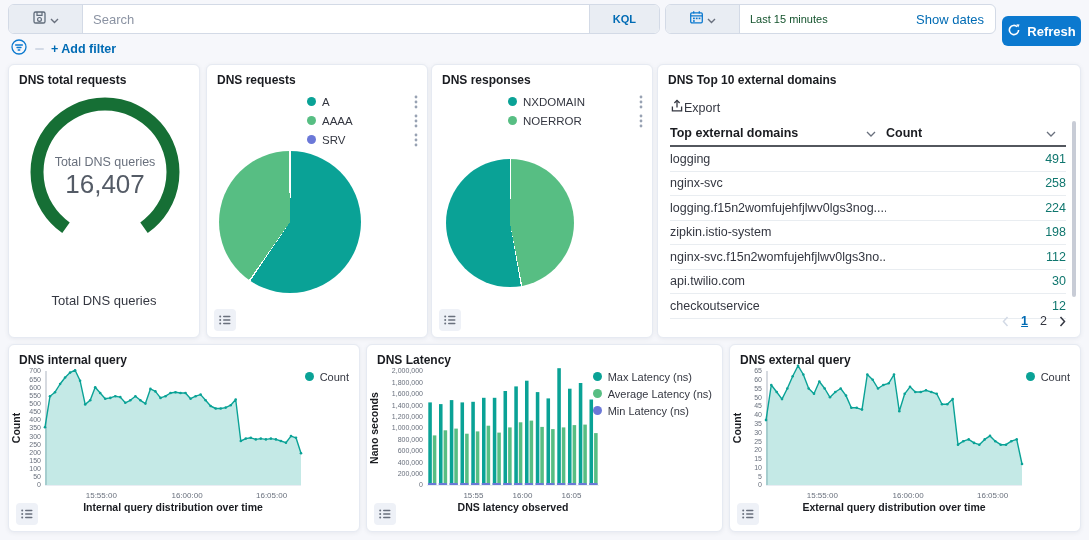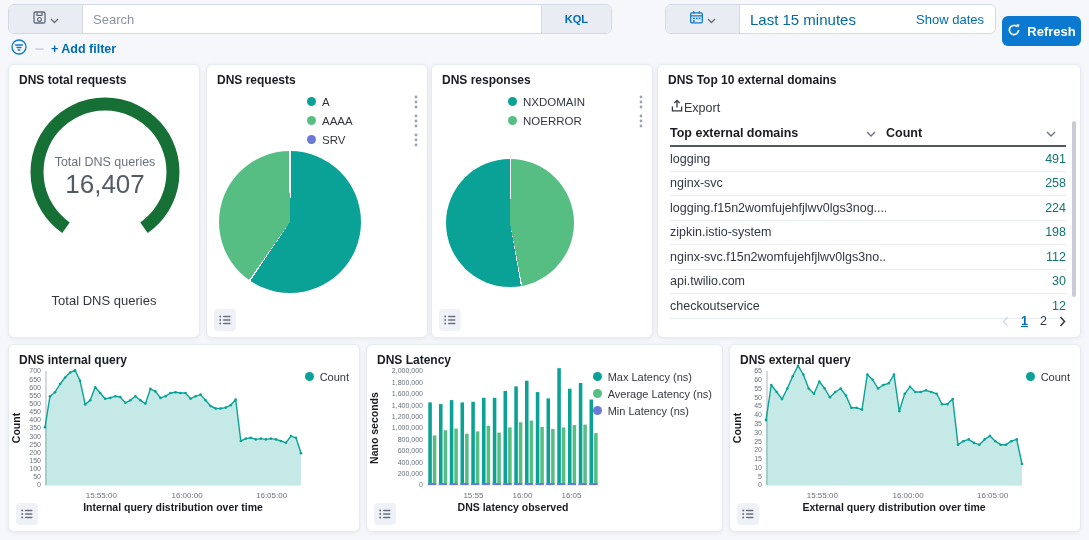--- a/index.html
+++ b/index.html
@@ -3,29 +3,29 @@
 <meta charset="utf-8">
 <style>
   * { margin:0; padding:0; box-sizing:border-box; }
   html,body { width:1089px; height:540px; }
   body { font-family:"Liberation Sans", sans-serif; background:#f6f7fb; position:relative; overflow:hidden; }
   #app { position:relative; width:1089px; height:540px; }
   svg { font-family:"Liberation Sans", sans-serif; }
 
   
   .ctrl { position:absolute; height:30px; background:#fff; border:1px solid #d3dae6; border-radius:6px; display:flex; align-items:center; overflow:hidden; }
-  .searchbox { left:8px; top:4px; width:604px;align-items:center; }
+  .searchbox { left:8px; top:4px; width:652px;align-items:center; }
   .prepend, .append { background:#e9edf3; height:100%; display:flex; align-items:center; gap:3px; padding:0 23px; }
   .prepend { border-right:1px solid #d3dae6; }
   .append  { border-left:1px solid #d3dae6; }
   .search-input { flex:1; border:none; outline:none; font-size:13px; color:#343741; padding:0 10px; font-family:inherit; }
   .search-input::placeholder { color:#8b93a3; }
   .kql { font-size:11px; font-weight:700; color:#006bb4; }
   .datebox { left:665px; top:4px; width:331px; }
-  .date-text { font-size:15px; color:#0369a1; padding-left:10px; }
+  .date-text { font-size:11px; color:#14532d; padding-left:10px; }
   .show-dates { margin-left:auto; font-size:13px; color:#006bb4; padding-right:11px; cursor:pointer; }
   .refresh-btn { position:absolute; left:1002px; top:16px; width:79px; height:30px; background:#0b79cf; border:none; border-radius:6px; color:#fff; font-weight:700; font-size:13px; display:flex; align-items:center; justify-content:center; gap:6px; cursor:pointer; font-family:inherit; }
   .filter-row { position:absolute; left:10px; top:40px; height:18px; display:flex; align-items:center; gap:7px; }
   .dash { width:9px; height:2px; background:#d3dae6; border-radius:1px; }
   .add-filter { font-size:12.5px; font-weight:600; color:#006bb4; cursor:pointer; }
 
   
   .panel { position:absolute; background:#fff; border:1px solid #e6eaf2; border-radius:6px; box-shadow:0 1px 4px rgba(50,60,90,.08); }
   .panel-title { font-size:12px; font-weight:700; color:#1a1c21; padding:8px 10px 0 10px; white-space:nowrap; overflow:hidden; }
   #p1 { left:8px;   top:64px;  width:192px; height:274px; }

